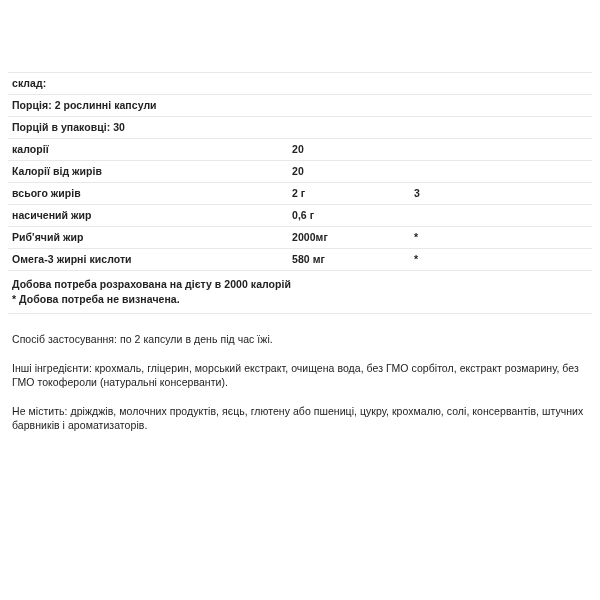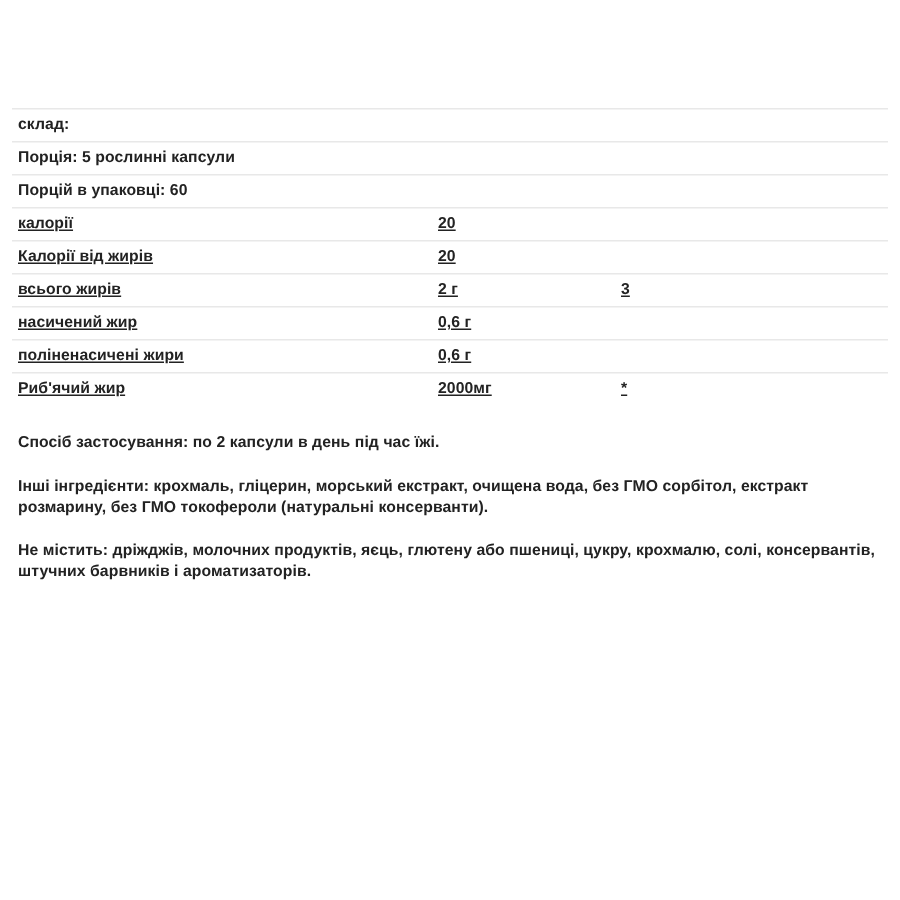--- a/index.html
+++ b/index.html
@@ -51,42 +51,41 @@
   }
   tr.r-head td {
     height: 28px;
     line-height: 28px;
     padding-left: 4px;
   }
   tr.r-data td {
     height: 21px;
     line-height: 21px;
     padding-left: 4px;
-    text-decoration: underline;
   }
   tr.r-data td.amount,
   tr.r-head td.amount {
     padding-left: 2px;
   }
   tr.r-data td.dv,
   tr.r-head td.dv {
     padding-left: 2px;
   }
   tr.r-foot td {
     padding: 6px 4px 7px 4px;
     line-height: 14.5px;
     border-bottom: 1px solid #e8e8e8;
   }
   .foot-line {
     display: block;
   }
   .notes {
     padding: 0 4px;
     font-size: 10.5px;
-    font-weight: 700;
+    font-weight: 400;
     color: #222222;
     letter-spacing: 0.05px;
   }
   .notes p {
     margin: 0;
     line-height: 14.5px;
   }
   .note-gap-a { height: 18px; }
   .note-gap-b { height: 14px; }
   .note-gap-c { height: 14px; }
@@ -103,24 +102,24 @@
       <col class="c-name">
       <col class="c-amount">
       <col class="c-dv">
     </colgroup>
     <tbody>
 
       <tr class="r-info">
         <td colspan="3">склад:</td>
       </tr>
       <tr class="r-info">
-        <td colspan="3">Порція: 5 рослинні капсули</td>
+        <td colspan="3">Порція: 2 рослинні капсули</td>
       </tr>
       <tr class="r-info">
-        <td colspan="3">Порцій в упаковці: 60</td>
+        <td colspan="3">Порцій в упаковці: 30</td>
       </tr>
 
 
       <tr class="r-data">
         <td class="name">калорії</td>
         <td class="amount">20</td>
         <td class="dv"></td>
       </tr>
       <tr class="r-data">
         <td class="name">Калорії від жирів</td>
@@ -131,30 +130,36 @@
         <td class="name">всього жирів</td>
         <td class="amount">2 г</td>
         <td class="dv">3</td>
       </tr>
       <tr class="r-data">
         <td class="name">насичений жир</td>
         <td class="amount">0,6 г</td>
         <td class="dv"></td>
       </tr>
       <tr class="r-data">
-        <td class="name">поліненасичені жири</td>
-        <td class="amount">0,6 г</td>
-        <td class="dv"></td>
-      </tr>
-      <tr class="r-data">
         <td class="name">Риб'ячий жир</td>
         <td class="amount">2000мг</td>
         <td class="dv">*</td>
       </tr>
+      <tr class="r-data">
+        <td class="name">Омега-3 жирні кислоти</td>
+        <td class="amount">580 мг</td>
+        <td class="dv">*</td>
+      </tr>
 
+      <tr class="r-foot">
+        <td colspan="3">
+          <span class="foot-line">Добова потреба розрахована на дієту в 2000 калорій</span>
+          <span class="foot-line">* Добова потреба не визначена.</span>
+        </td>
+      </tr>
 
     </tbody>
   </table>
 
   <div class="notes">
     <div class="note-gap-a"></div>
     <p>Спосіб застосування: по 2 капсули в день під час їжі.</p>
     <div class="note-gap-b"></div>
     <p>Інші інгредієнти: крохмаль, гліцерин, морський екстракт, очищена вода, без ГМО сорбітол, екстракт розмарину, без ГМО токофероли (натуральні консерванти).</p>
     <div class="note-gap-c"></div>

